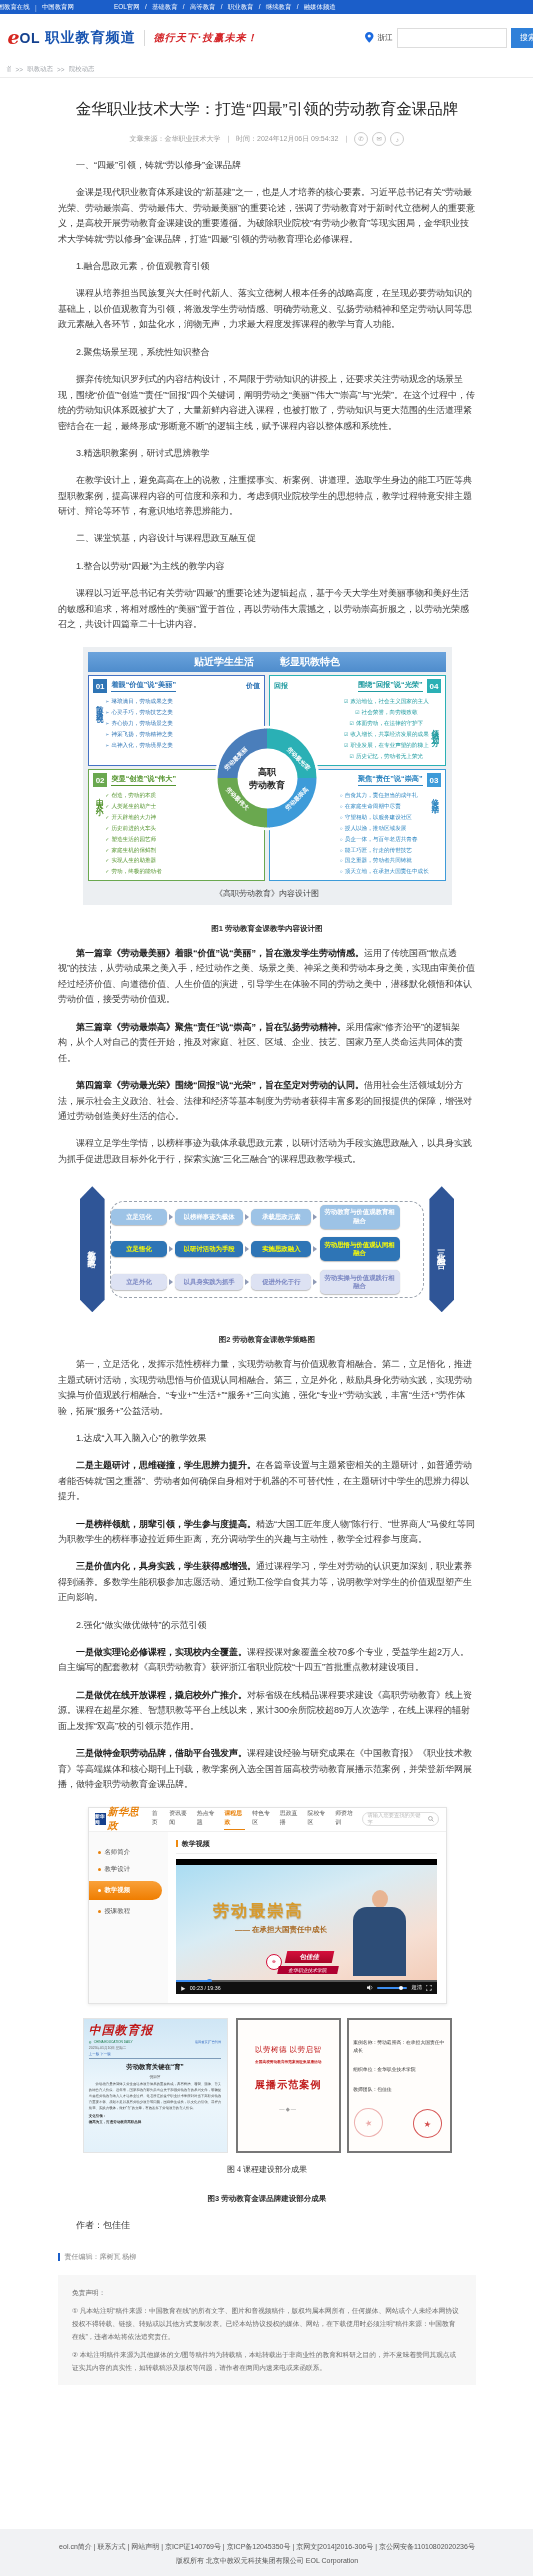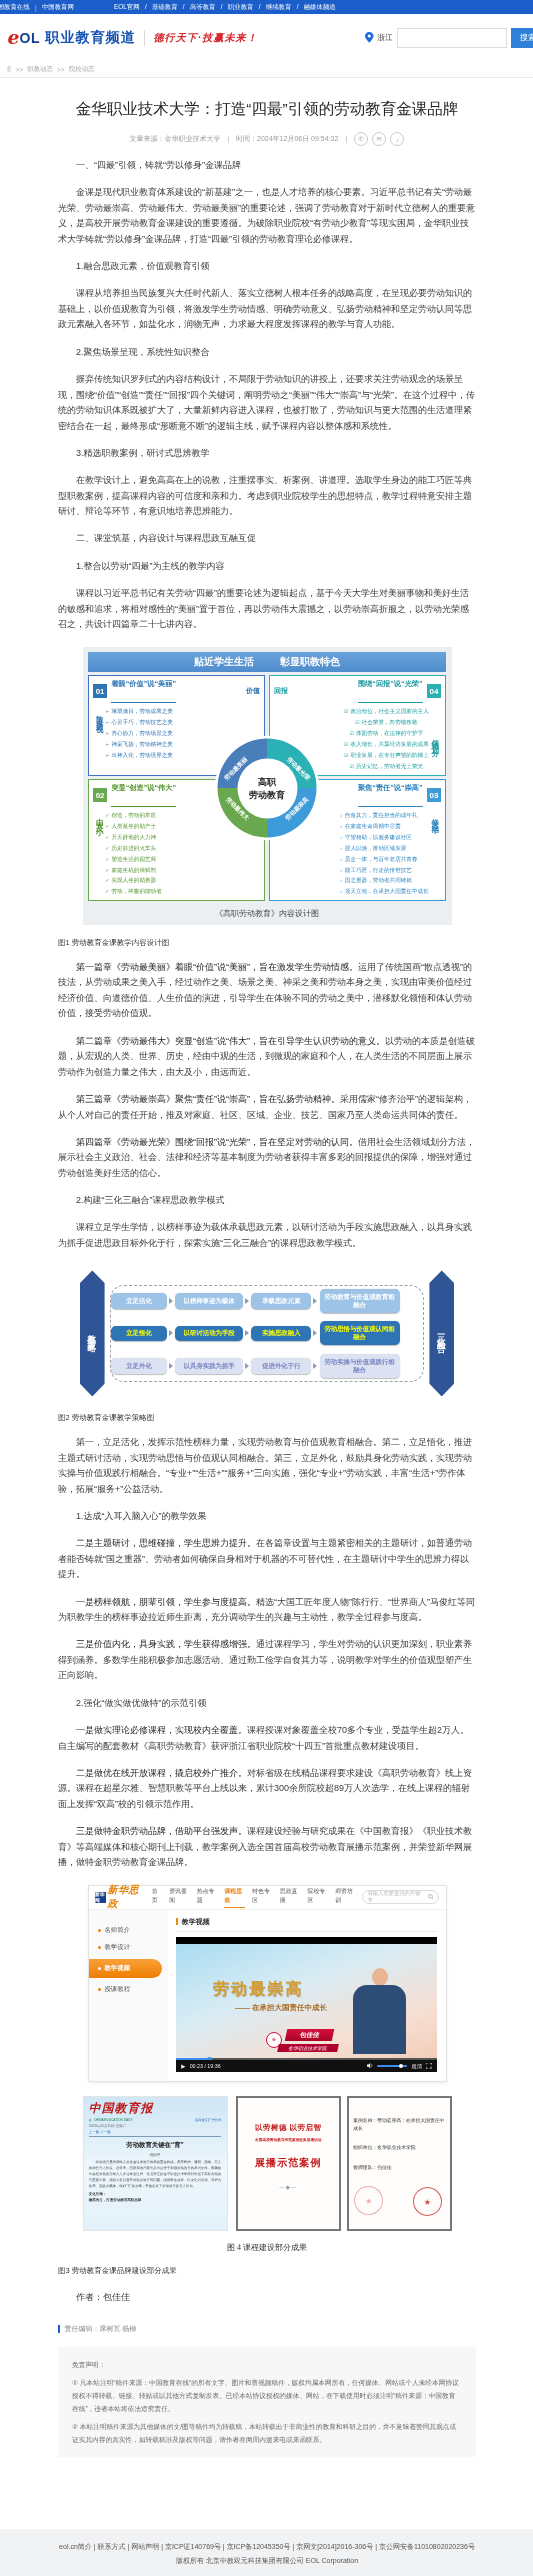--- a/index.html
+++ b/index.html
@@ -36,37 +36,37 @@
   .crumb a { color:#a2a6ab; text-decoration:none; cursor:pointer; }
   
   .article { width:418px; margin:0 auto; }
   .title { margin-top:19px; font-size:15.5px; font-weight:normal; color:#252525;
     text-align:center; line-height:23.5px; }
   .meta { margin-top:11.8px; display:flex; justify-content:center; align-items:center;
     gap:4.3px; color:#9b9b9b; font-size:7px; }
   .meta .circ { width:14px; height:14px; border:0.5px solid #ccc; border-radius:50%;
     display:flex; align-items:center; justify-content:center; font-size:6.4px; color:#aaa; cursor:pointer; }
   .para, .heading { font-size:9px; line-height:15.5px; margin-top:11.8px; text-indent:2em; color:#3a3a3a; }
-  .lead { font-weight:normal; color:#222; }
-  .figcap { font-weight:normal; font-size:7.5px; color:#333; margin-top:13px; }
+  .lead { font-weight:bold; color:#222; }
+  .figcap { text-align:center; font-weight:bold; font-size:7.5px; color:#333; margin-top:19px; }
   .figcap-serif { text-align:center; font-size:8px; color:#333; margin-top:11.8px;
     font-family:"Liberation Serif","DejaVu Serif",serif; }
   
   .fig1 { width:369px; margin:14px auto 0; background:#eceff2; padding:5.3px; position:relative; }
   .fig1-head { height:20px; background:linear-gradient(#6ba3dc,#4e8ccc); color:#fff;
     font-size:10px; font-weight:bold; display:flex; justify-content:center; gap:26px; align-items:center; }
   .fig1-grid { display:grid; grid-template-columns:1fr 1fr; gap:3.2px; margin-top:3.2px; position:relative; }
   .panel { background:#fff; padding:3.2px 4.3px; position:relative; min-height:90px; }
   .panel.b1 { border:0.5px solid #4472c4; } .panel.b4 { border:0.5px solid #2ab0b5;text-align:center; }
   .panel.b2 { border:0.5px solid #6aa84f; } .panel.b3 { border:0.5px solid #3d9bd9; }
   .p-head { display:flex; align-items:center; gap:4.3px; }
   .num { width:14px; height:14px; color:#fff; font-weight:bold; font-size:8px;
     display:flex; align-items:center; justify-content:center; flex-shrink:0; }
   .n1{background:#2e74b5;} .n4{background:#2ab0b5;} .n2{background:#6aa84f;} .n3{background:#3d9bd9;}
-  .p-title { font-size:7.2px; font-weight:bold; border-bottom:1.1px solid currentColor; padding-bottom:13px; }
+  .p-title { font-size:7.2px; font-weight:bold; border-bottom:1.1px solid currentColor; padding-bottom:1px; }
   .c1{color:#2e74b5;} .c4{color:#1f9ba0;} .c2{color:#55952f;} .c3{color:#2e86c1;}
   .p-tag { margin-left:auto; font-size:7px; font-weight:bold; }
   .p-tag.left { margin-left:0; margin-right:auto; }
   .p-body { display:flex; margin-top:3.2px; }
   .vlabel { writing-mode:vertical-rl; font-size:7.5px; font-weight:bold; letter-spacing:3.2px;
     padding:2.1px 1.1px; flex-shrink:0; }
   .items { list-style:none; font-size:5.6px; line-height:1.85; }
   .items li::before { content:attr(data-bullet); margin-right:2.1px; font-size:4.8px; }
   .ring-wrap { position:absolute; left:50%; top:50%; transform:translate(-50%,-50%);
     width:99px; height:99px; border-radius:50%; z-index:5;
@@ -154,21 +154,21 @@
   .paper .date { font-size:3.5px; color:#666; margin-top:2.1px; }
   .paper .vers { font-size:3.5px; color:#2a62b8; margin-top:1.6px; }
   .paper hr { border:none; border-top:0.5px solid #7e9cb9; margin:2.7px 0; }
   .paper .ptitle { text-align:center; font-size:6.4px; font-weight:bold; color:#222; margin-top:3.2px; }
   .paper .pauthor { text-align:center; font-size:3.7px; color:#555; margin:2.7px 0; }
   .paper .pbody { font-size:3.4px; color:#4a4a4a; line-height:1.75; text-align:justify; text-indent:2em; }
   .paper .psub { font-size:3.5px; font-weight:bold; color:#333; margin-top:2.1px; }
   .certs { flex:1; display:flex; gap:6.4px; }
   .cert { flex:1; background:#fffdfb; border:0.5px solid #777; outline:0.5px solid #777; outline-offset:-2.7px;
     padding:8.5px 5.3px; position:relative; height:135px; }
-  .cert .red1 { color:#c01818; font-weight:bold; font-size:7.5px; text-align:center; letter-spacing:0.5px; margin-top:18px; }
+  .cert .red1 { color:#c01818; font-weight:normal; font-size:7.5px; text-align:center; letter-spacing:0.5px; margin-top:18px; }
   .cert .red2 { color:#c01818; font-size:3.7px; font-weight:bold; text-align:center; margin-top:4.3px; }
   .cert .red3 { color:#c01818; font-weight:bold; font-size:10px; text-align:center; margin-top:14px; letter-spacing:1.1px; }
   .cert .flo { text-align:center; color:#999; margin-top:14px; font-size:5.3px; letter-spacing:1.1px; }
   .cert .ln { font-size:4.8px; color:#333; margin-top:11.8px; line-height:1.6; }
   .seal { position:absolute; width:29px; height:29px; border:1.1px solid rgba(200,30,30,.75);
     border-radius:50%; display:flex; align-items:center; justify-content:center;
     color:rgba(200,30,30,.8); font-size:8.5px; }
   .seal.s1 { left:6.4px; bottom:15px; opacity:.45; transform:rotate(-12deg); }
   .seal.s2 { right:8.5px; bottom:14px; transform:rotate(8deg); }
   
@@ -346,25 +346,23 @@
           <span>高职</span>
           <span>劳动教育</span>
         </div>
       </div>
     </div>
     <div class="fig1-foot">《高职劳动教育》内容设计图</div>
   </div>
   <p class="figcap">图1 劳动教育金课教学内容设计图</p>
 
   <p class="para"><span class="lead">第一篇章《劳动最美丽》着眼“价值”说“美丽”，旨在激发学生劳动情感。</span><span>运用了传统国画“散点透视”的技法，从劳动成果之美入手，经过动作之美、场景之美、神采之美和劳动本身之美，实现由审美价值经过经济价值、向道德价值、人生价值的演进，引导学生在体验不同的劳动之美中，潜移默化领悟和体认劳动价值，接受劳动价值观。</span></p>
-  <p class="para"><span class="lead">第二篇章《劳动最伟大》突显“创造”说“伟大”，旨在引导学生认识劳动的意义。</span><span>以劳动的本质是创造破题，从宏观的人类、世界、历史，经由中观的生活，到微观的家庭和个人，在人类生活的不同层面上展示劳动作为创造力量之伟大，由大及小，由远而近。</span></p>
   <p class="para"><span class="lead">第三篇章《劳动最崇高》聚焦“责任”说“崇高”，旨在弘扬劳动精神。</span><span>采用儒家“修齐治平”的逻辑架构，从个人对自己的责任开始，推及对家庭、社区、区域、企业、技艺、国家乃至人类命运共同体的责任。</span></p>
   <p class="para"><span class="lead">第四篇章《劳动最光荣》围绕“回报”说“光荣”，旨在坚定对劳动的认同。</span><span>借用社会生活领域划分方法，展示社会主义政治、社会、法律和经济等基本制度为劳动者获得丰富多彩的回报提供的保障，增强对通过劳动创造美好生活的信心。</span></p>
 
-  <p class="heading">2.构建“三化三融合”课程思政教学模式</p>
   <p class="para">课程立足学生学情，以榜样事迹为载体承载思政元素，以研讨活动为手段实施思政融入，以具身实践为抓手促进思政目标外化于行，探索实施“三化三融合”的课程思政教学模式。</p>
 
   <div class="fig2">
     <div class="hex">
         <span>教学策略</span>
       </div>
     <div class="flow">
       <div class="frow r1">
         <div class="fbox w1">立足活化</div>
           <span class="farw"></span>

